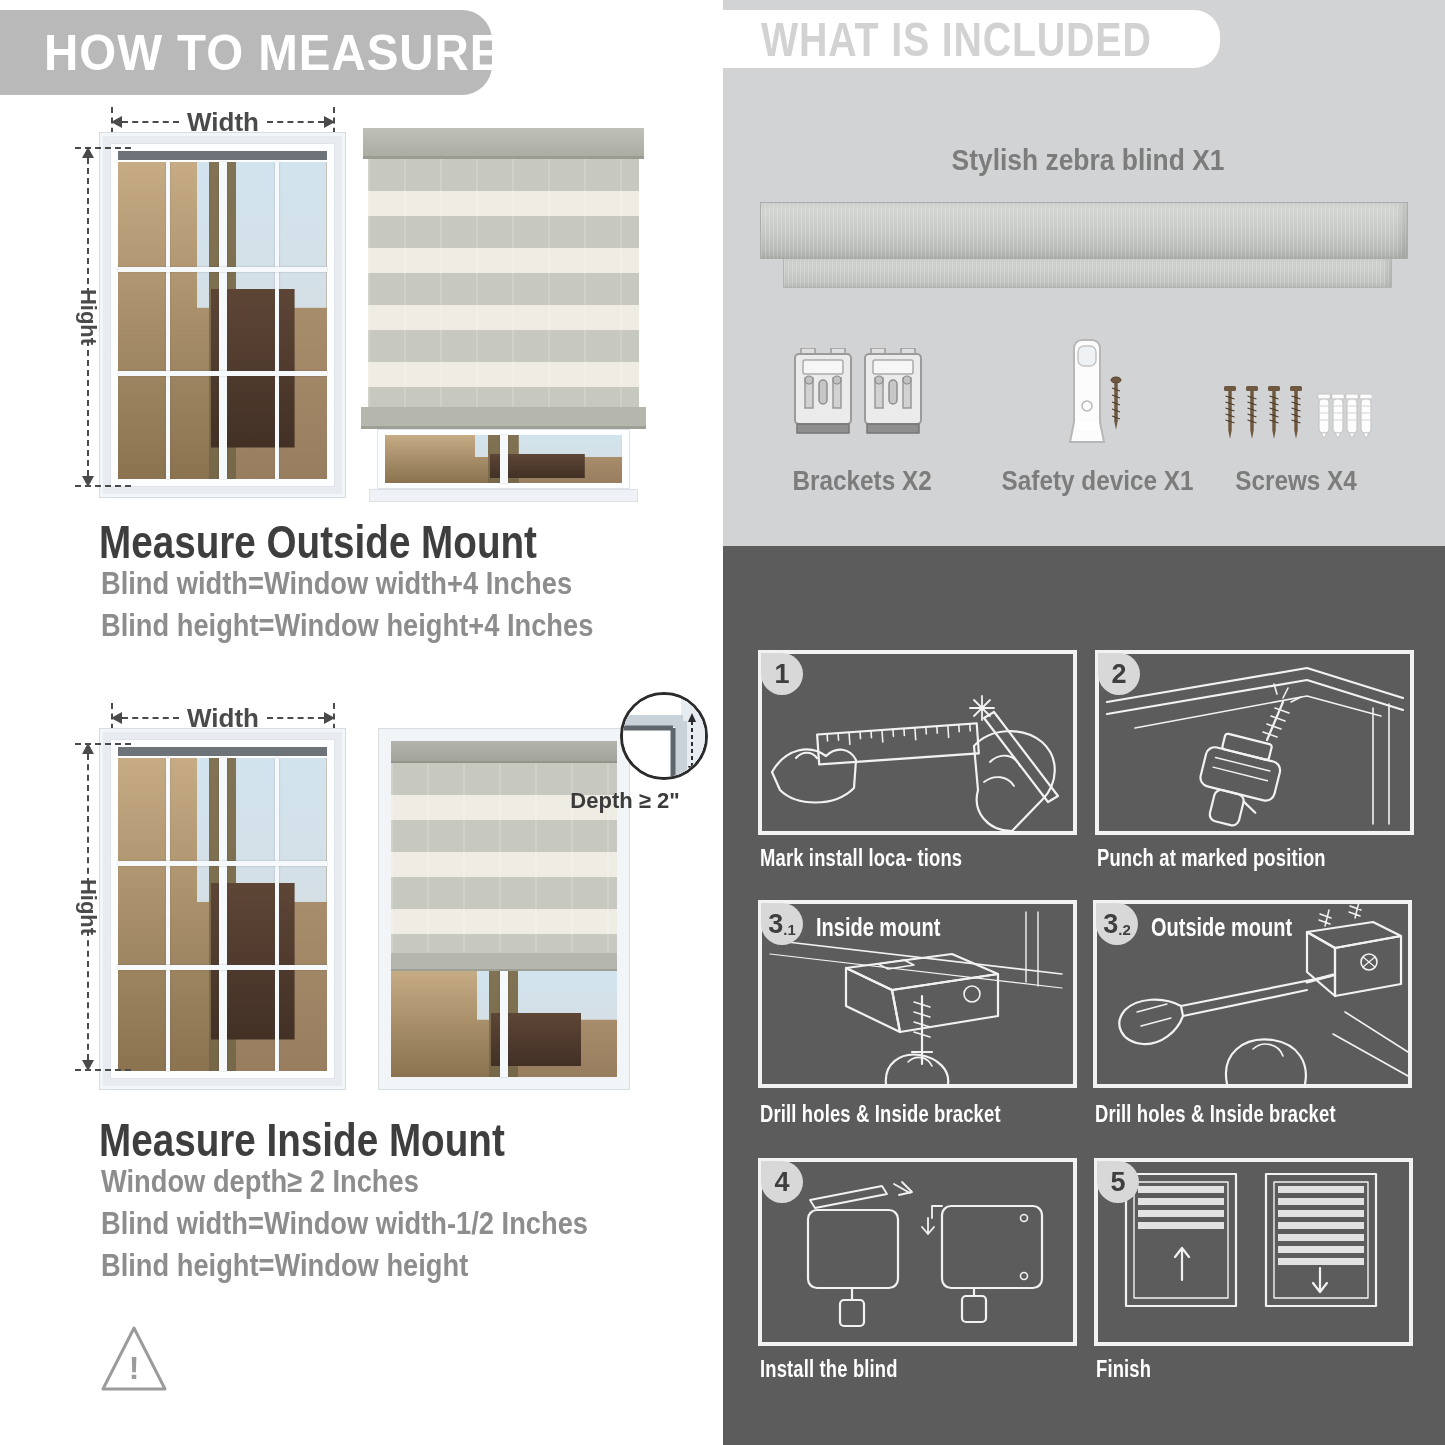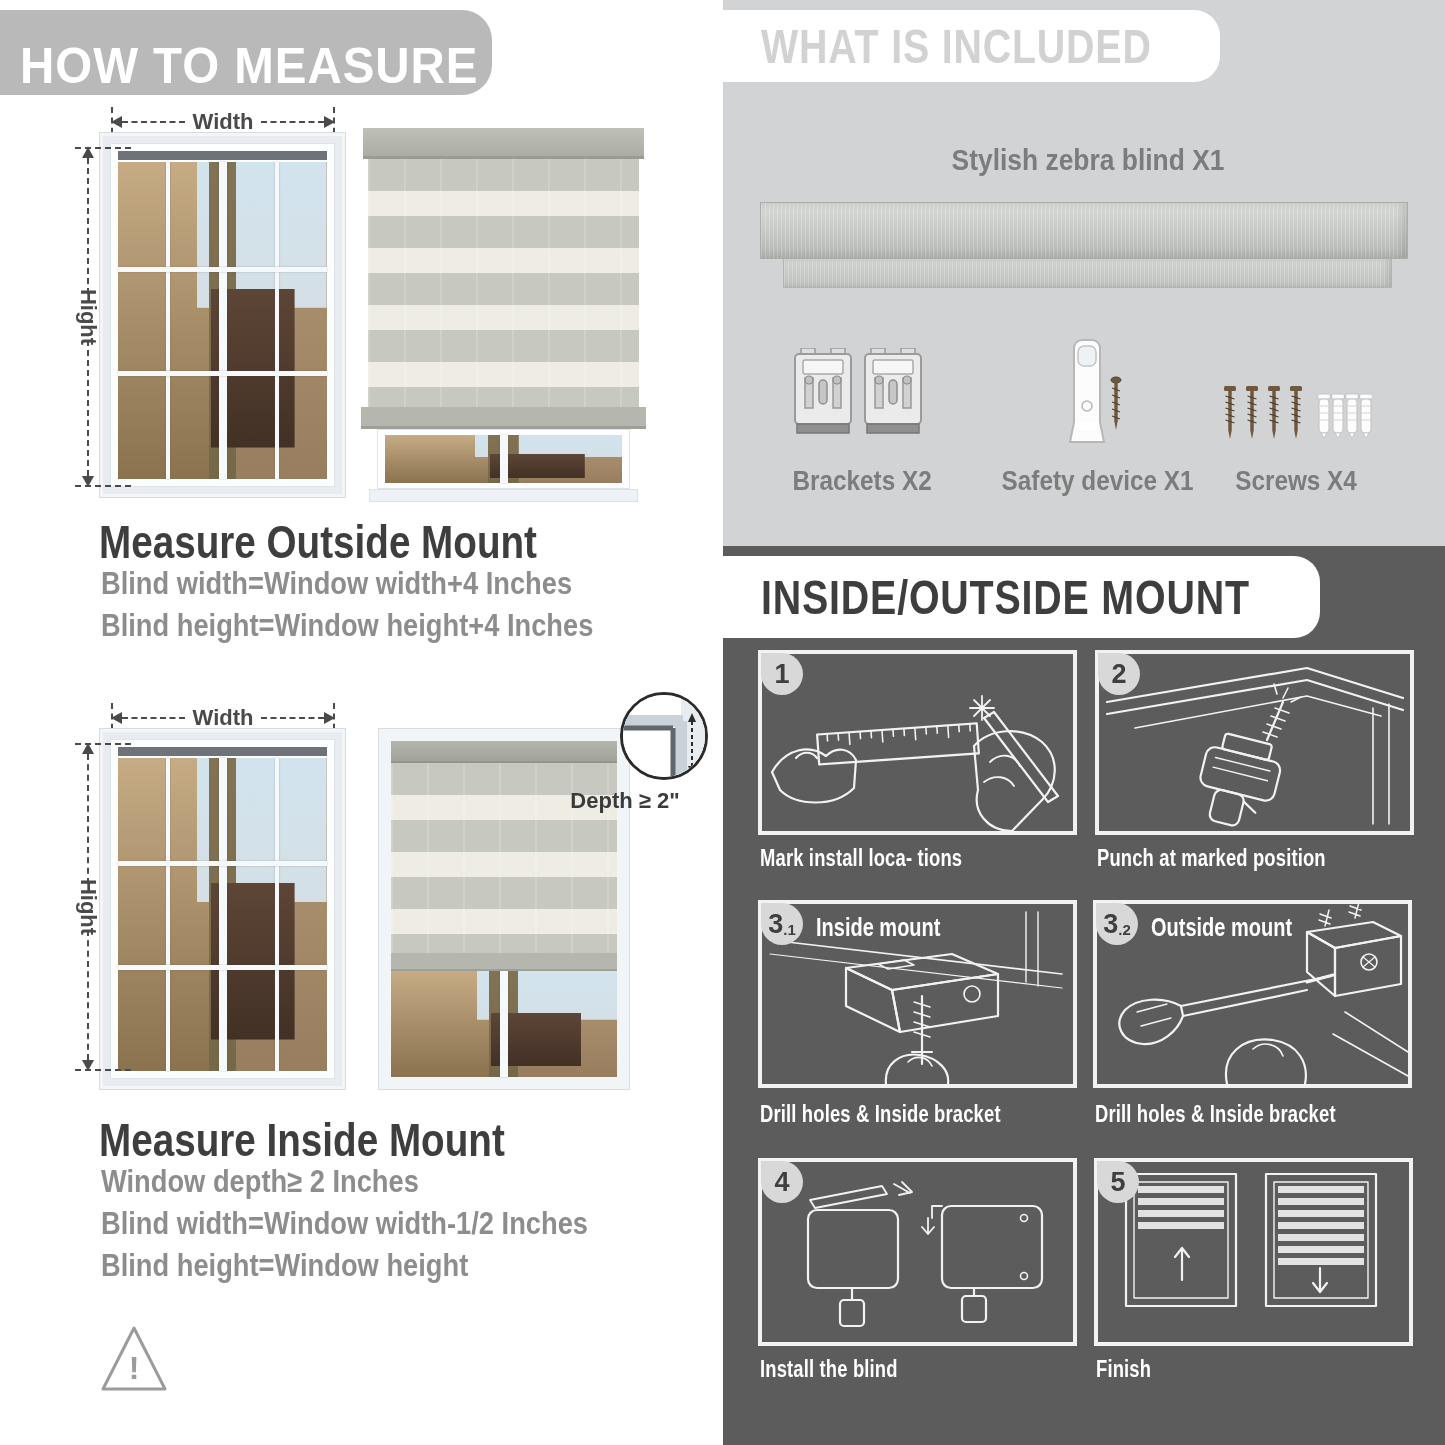--- a/index.html
+++ b/index.html
@@ -1,21 +1,21 @@
 <!DOCTYPE html>
 <html style="--left_banner_bg: #b9b9b9; --right_bg: #d2d3d4; --dark_bg: #5c5c5c; --heading: #3e3e3e; --body: #8d8d8d; --muted: #9b9b9b; --included_title: #d2d2d2; --item_label: #7c7c7c; --stripe_gray: #c7c8bf; --stripe_cream: #eeece3; --rail: #b5b7af; --arrow: #4a4a4a; --caption: #ffffff;"><head>
 <meta charset="utf-8">
 <style>
   html,body{margin:0;padding:0;background:#ffffff;}
   #canvas{position:relative;width:1445px;height:1445px;overflow:hidden;
           font-family:"Liberation Sans",sans-serif;background:#ffffff;}
   .abs{position:absolute;}
   
   .banner-gray{background:var(--left_banner_bg,#b9b9b9);border-radius:0 30px 30px 0;
-    display:flex;align-items:flex-end;padding-left:20px;box-sizing:border-box;}
+    display:flex;align-items:center;padding-left:44px;box-sizing:border-box;}
   .banner-gray span{color:#ffffff;font-weight:700;font-size:50px;letter-spacing:1px;
     transform:scaleX(.95);transform-origin:0 50%;white-space:nowrap;}
   .banner-white{background:#ffffff;border-radius:0 26px 26px 0;
     display:flex;align-items:center;padding-left:38px;box-sizing:border-box;}
   .banner-white span{font-weight:700;font-size:48px;letter-spacing:1px;
     transform:scaleX(.82);transform-origin:0 50%;white-space:nowrap;}
   
   .heading{font-weight:700;font-size:46px;color:var(--heading,#3e3e3e);
     transform:scaleX(.84);transform-origin:0 50%;white-space:nowrap;}
   .gline{font-weight:700;font-size:31px;color:var(--body,#8d8d8d);
@@ -23,21 +23,21 @@
   .wline{font-weight:700;font-size:23px;color:var(--muted,#9b9b9b);line-height:25px;
     transform:scaleX(.82);transform-origin:0 0;white-space:nowrap;}
   
   .harrow{display:flex;align-items:center;height:20px;}
   .dash{flex:1;border-top:2px dashed var(--arrow,#4a4a4a);height:0;}
   .ah{width:0;height:0;border:6px solid transparent;flex:none;}
   .al{border-right:11px solid var(--arrow,#4a4a4a);border-left:0;}
   .ar{border-left:11px solid var(--arrow,#4a4a4a);border-right:0;}
   .au{border-bottom:11px solid var(--arrow,#4a4a4a);border-top:0;}
   .ad{border-top:11px solid var(--arrow,#4a4a4a);border-bottom:0;}
-  .alabel{font-weight:700;font-size:22px;color:var(--arrow,#4a4a4a);padding:0 8px;line-height:20px;}
+  .alabel{font-weight:700;font-size:26px;color:var(--arrow,#4a4a4a);padding:0 8px;line-height:20px;}
   .drop{position:absolute;top:-5px;height:58px;border-left:2px dashed var(--arrow,#4a4a4a);}
   .dl{left:0;}.dr{right:0;}
   .varrow{display:flex;flex-direction:column;align-items:center;width:22px;}
   .vdash{flex:1;border-left:2px dashed var(--arrow,#4a4a4a);width:0;}
   .vlabel{transform:rotate(90deg);font-weight:700;font-size:22px;color:var(--arrow,#4a4a4a);
     padding:10px 0;white-space:nowrap;}
   .tick{position:absolute;left:-2px;width:56px;border-top:2px dashed var(--arrow,#4a4a4a);}
   .tt{top:0;}.tb{bottom:0;}
   
   .window{background:#e8ecf1;border:1px solid #d7dce2;padding:10px;box-sizing:border-box;
@@ -229,21 +229,21 @@
   <div class="abs heading" style="left:99px;top:1113px">Measure Inside Mount</div>
   <div class="abs gline" style="left:101px;top:1164px">Window depth≥ 2 Inches</div>
   <div class="abs gline" style="left:101px;top:1206px">Blind width=Window width-1/2 Inches</div>
   <div class="abs gline" style="left:101px;top:1248px">Blind height=Window height</div>
 
   <svg class="abs" style="left:99px;top:1323px" width="70" height="72" viewBox="0 0 70 72">
     <path d="M35,5 L66,66 H4 Z" fill="none" stroke="#9b9b9b" stroke-width="3" stroke-linejoin="round"></path>
     <text x="35" y="56" text-anchor="middle" font-size="32" font-weight="bold" fill="#9b9b9b">!</text>
   </svg>
 
-  <div class="abs banner-white included-title" style="left:723px;top:10px;width:497px;height:72px">
+  <div class="abs banner-white included-title" style="left:723px;top:10px;width:497px;height:58px">
     <span>WHAT IS INCLUDED</span>
   </div>
 
   <div class="abs product-label" style="left:838px;top:143px;width:500px">Stylish zebra blind X1</div>
 
   <div class="abs headrail-top" style="left:760px;top:202px;width:648px;height:57px"></div>
   <div class="abs headrail-val" style="left:783px;top:259px;width:609px;height:29px"></div>
 
   <svg class="abs" style="left:787px;top:348px" width="142" height="88" viewBox="0 0 142 88">
     <g>
@@ -333,23 +333,20 @@
           <path d="M1,20 h10 M1,27 h10 M1,34 h10" stroke="#d4d4d4" stroke-width="1" fill="none"></path>
           <path d="M3,47 L6,52 L9,47 Z" stroke-width="1"></path>
         </g>
     </g>
   </svg>
 
   <div class="abs item-label" style="left:785px;top:466px;width:150px">Brackets X2</div>
   <div class="abs item-label" style="left:992px;top:466px;width:192px">Safety device X1</div>
   <div class="abs item-label" style="left:1220px;top:466px;width:152px">Screws X4</div>
 
-  <div class="abs banner-white mount-title" style="left:723px;top:556px;width:597px;height:82px">
-    <span>INSIDE/OUTSIDE MOUNT</span>
-  </div>
 
   <div class="abs panel" style="left:758px;top:650px">
     <svg class="art" viewBox="0 0 311 177" fill="none" stroke="#f2f2f2" stroke-width="2.2" stroke-linecap="round" stroke-linejoin="round">
       <path d="M10,118 C24,94 48,90 64,102 C74,92 88,94 94,106 L92,134 C72,154 34,152 18,136 Z"></path>
       <path d="M34,104 C40,97 50,97 55,104"></path>
       <g transform="rotate(-4 150 90)">
         <rect x="56" y="74" width="160" height="30"></rect>
         <path d="M66,74 v7 M77,74 v7 M88,74 v12 M99,74 v7 M110,74 v7 M121,74 v12 M132,74 v7 M143,74 v7 M154,74 v12 M165,74 v7 M176,74 v7 M187,74 v12 M198,74 v7 M209,74 v7" stroke-width="1.6"></path>
       </g>
       <path d="M212,46 l16,16 M228,46 l-16,16 M220,42 v24 M208,54 h24" stroke-width="1.8"></path>

